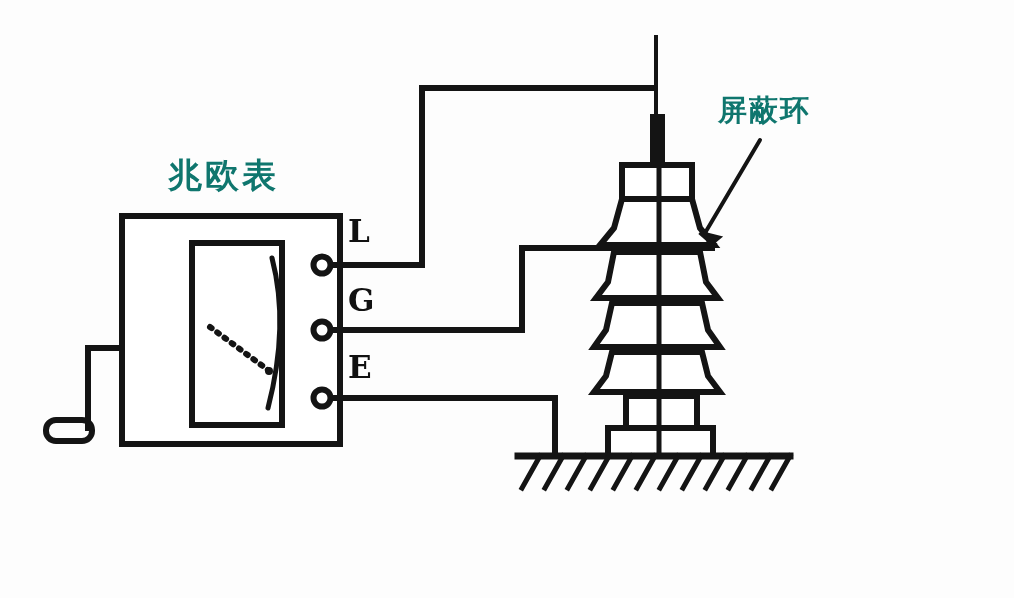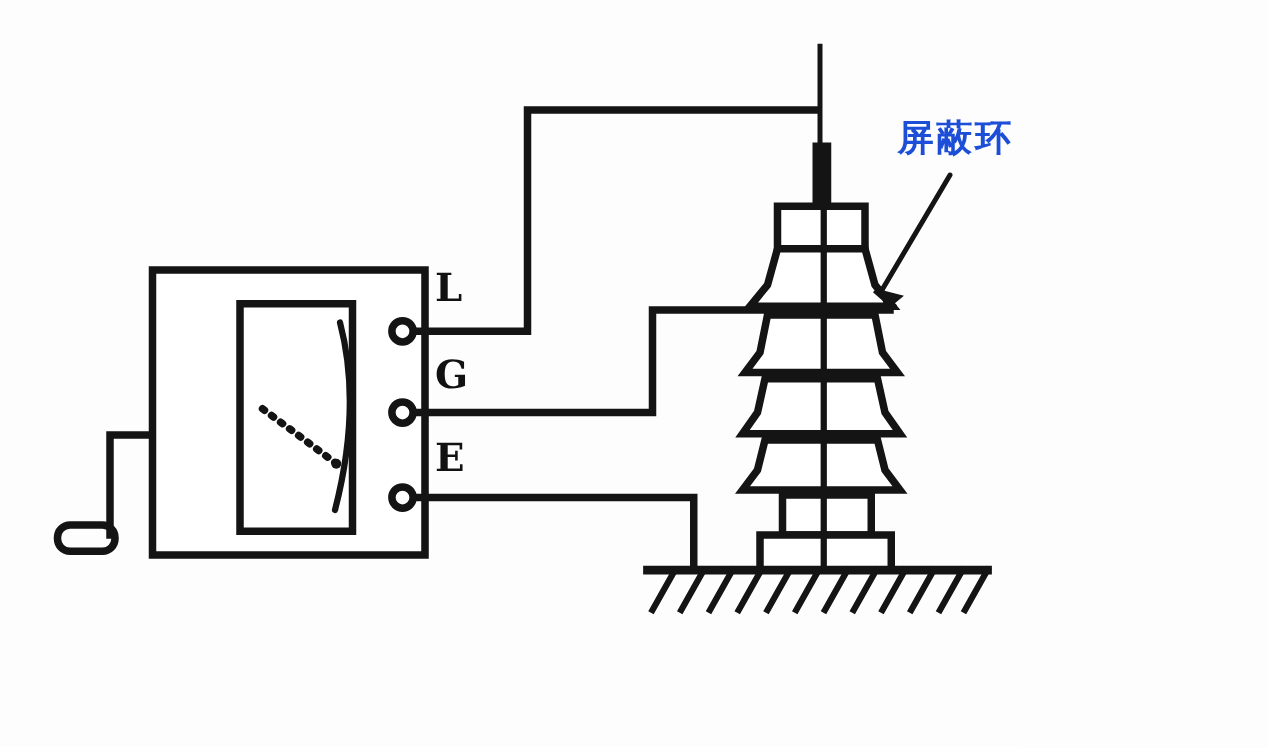--- a/index.html
+++ b/index.html
@@ -20,21 +20,21 @@
   }
   #diagram {
     position: absolute;
     left: 0;
     top: 0;
     width: 1014px;
     height: 598px;
   }
   .lbl {
     position: absolute;
-    color: #1d4ed8;
+    color: #0f766e;
     font-family: "DejaVu Sans", "Liberation Sans", sans-serif;
     white-space: nowrap;
     line-height: 1;
     user-select: none;
   }
   #label-meter {
     left: 168px;
     top: 158px;
     font-size: 34px;
     font-weight: 700;
@@ -147,20 +147,21 @@
         <path d="M701,456 L683,488"></path>
         <path d="M724,456 L706,488"></path>
         <path d="M747,456 L729,488"></path>
         <path d="M770,456 L752,488"></path>
         <path d="M790,456 L772,488"></path>
       </g>
     </g>
 
   </svg>
 
+  <div class="lbl" id="label-meter">兆欧表</div>
 
   <div class="lbl" id="label-shield">屏蔽环</div>
 
 
   <div class="lbl term-lbl" id="label-term-l">L</div>
 
   <div class="lbl term-lbl" id="label-term-g">G</div>
 
   <div class="lbl term-lbl" id="label-term-e">E</div>
 

